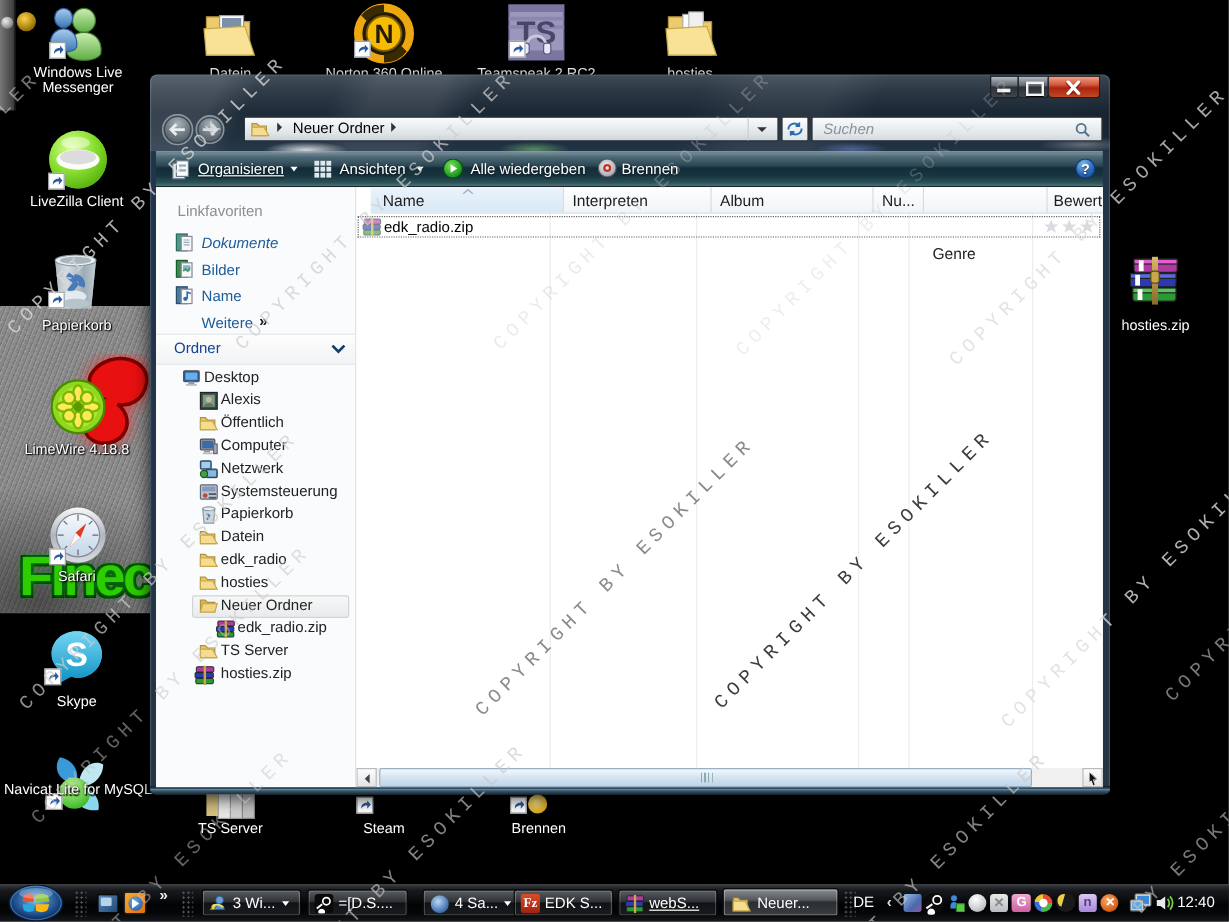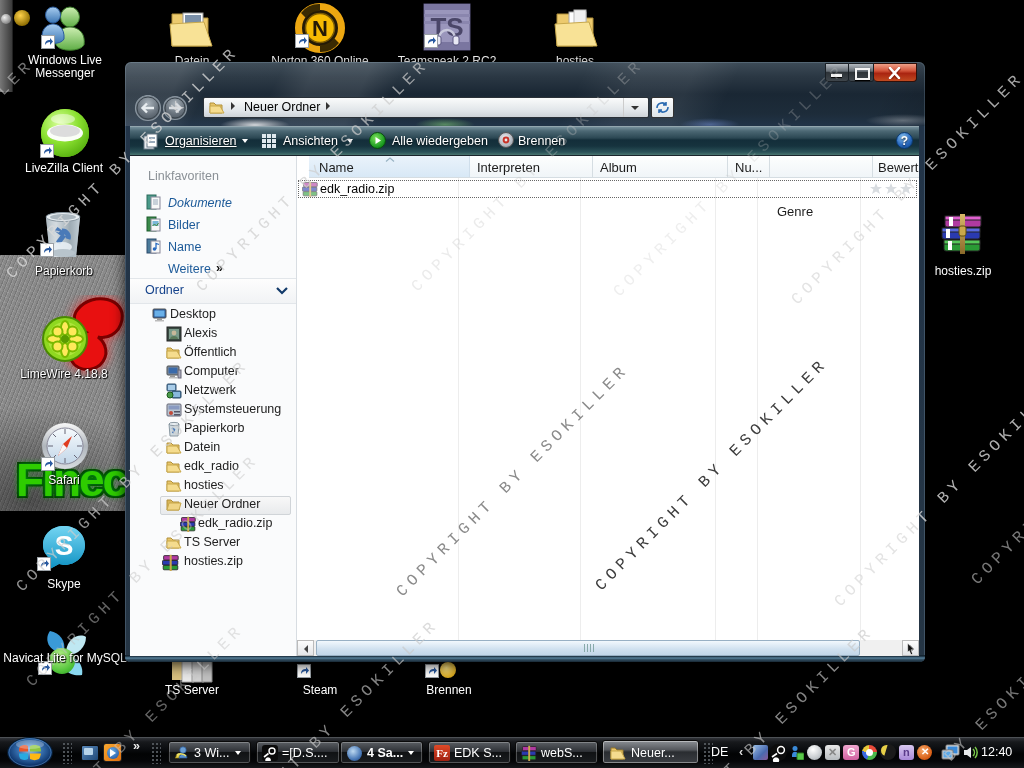--- a/index.html
+++ b/index.html
@@ -325,20 +325,27 @@
       <div class="abs" style="right:24px;top:0;width:1px;height:19px;background:#ccc;"></div>
       <div class="abs" style="right:9px;top:8px;width:0;height:0;border-top:4px solid #333;border-left:4px solid transparent;border-right:4px solid transparent;"></div>
     </div>
 
     <div class="abs" style="left:526px;top:35px;width:23px;height:21px;background:linear-gradient(#fdfdfd,#dde4e8);border:1px solid #333;border-radius:2px;box-sizing:border-box;">
       <svg style="position:absolute;left:3px;top:3px;" width="15" height="13" viewBox="0 0 15 13">
           <path d="M2 7 a5 5 0 0 1 9-3 M11 1 v3 h-3 M13 6 a5 5 0 0 1 -9 3 M4 12 v-3 h3" stroke="#2a6ab0" stroke-width="1.6" fill="none"></path>
         </svg>
     </div>
 
+    <div class="abs" style="left:551px;top:35px;width:243px;height:21px;background:linear-gradient(#fafbfb,#e2e7ea 70%,#d2d8dc);border:1px solid #2a3138;border-radius:2px;box-sizing:border-box;">
+      <div class="abs" style="left:9px;top:3px;font-size:12.5px;font-style:italic;color:#8a9299;">Suchen</div>
+      <svg class="abs" style="right:8px;top:3px;" width="15" height="15" viewBox="0 0 15 15">
+          <circle cx="6" cy="6" r="3.8" fill="none" stroke="#53718c" stroke-width="1.5"></circle>
+          <path d="M8.8 8.8 L12.5 12.5" stroke="#53718c" stroke-width="1.7"></path>
+        </svg>
+    </div>
 
     <div class="abs" style="left:5px;top:64px;width:789px;height:29px;background:linear-gradient(180deg,#76909c 0px,#4c6874 4px,#2b4753 11px,#132e3a 13px,#16333e 19px,#2a5158 25px,#49756f 28px,#5c8680 29px);border-top:1px solid #93a6ae;box-sizing:border-box;color:#fff;font-size:12.5px;text-shadow:0 1px 2px rgba(0,0,0,.8);">
       <svg class="abs" style="left:13px;top:6px;" width="17" height="17" viewBox="0 0 17 17">
           <rect x="1" y="3" width="10" height="13" fill="#e8ecf0" stroke="#6a7a88"></rect>
           <rect x="4" y="1" width="10" height="13" fill="#fff" stroke="#6a7a88"></rect>
           <rect x="6" y="4" width="6" height="2" fill="#9ab"></rect>
           <rect x="6" y="8" width="6" height="2" fill="#9ab"></rect>
         </svg>
       <div class="abs" style="left:35px;top:7px;text-decoration:underline;">Organisieren</div>
       <div class="abs" style="left:112px;top:12px;width:0;height:0;border-top:4px solid #fff;border-left:3.5px solid transparent;border-right:3.5px solid transparent;"></div>
@@ -626,39 +633,39 @@
       <div class="abs" style="left:66px;top:9px;width:0;height:0;border-top:4px solid #fff;border-left:3.5px solid transparent;border-right:3.5px solid transparent;"></div>
     </div>
     <div class="abs" style="left:256px;top:4px;width:84px;height:23px;border-radius:3px;background:linear-gradient(#5a5e63,#2e3136 45%,#101214 50%,#1a1d20);border:1px solid #0a0a0a;box-shadow:inset 0 0 0 1px rgba(255,255,255,.25);box-sizing:border-box;">
       <svg class="abs" style="left:5px;top:3px;" width="16" height="16" viewBox="0 0 16 16">
           <rect x="0" y="0" width="16" height="16" rx="3" fill="#0a0a0a"></rect>
           <circle cx="10" cy="6" r="3" fill="none" stroke="#fff" stroke-width="1.4"></circle>
           <path d="M2 12 L6.5 8.5 M6 13 a2 2 0 1 0 .1 0" stroke="#fff" stroke-width="1.6" fill="#fff"></path>
         </svg>
       <div class="abs" style="left:25px;top:4px;color:#fff;font-size:12.5px;">=[D.S....</div>
     </div>
-    <div class="abs" style="left:340px;top:4px;width:83px;height:23px;border-radius:3px;background:linear-gradient(#5a5e63,#2e3136 45%,#101214 50%,#1a1d20);border:1px solid #0a0a0a;box-shadow:inset 0 0 0 1px rgba(255,255,255,.25);box-sizing:border-box;font-weight:bold;">
+    <div class="abs" style="left:352px;top:4px;width:83px;height:23px;border-radius:3px;background:linear-gradient(#5a5e63,#2e3136 45%,#101214 50%,#1a1d20);border:1px solid #0a0a0a;box-shadow:inset 0 0 0 1px rgba(255,255,255,.25);box-sizing:border-box;">
       <div class="abs" style="left:6px;top:4px;width:15px;height:15px;border-radius:50%;background:radial-gradient(circle at 40% 35%,#bcd8f0,#4a7ab8 60%,#1a3a70);"></div>
       <div class="abs" style="left:26px;top:4px;color:#fff;font-size:12.5px;">4 Sa...</div>
       <div class="abs" style="left:67px;top:9px;width:0;height:0;border-top:4px solid #fff;border-left:3.5px solid transparent;border-right:3.5px solid transparent;"></div>
     </div>
     <div class="abs" style="left:428px;top:4px;width:83px;height:23px;border-radius:3px;background:linear-gradient(#5a5e63,#2e3136 45%,#101214 50%,#1a1d20);border:1px solid #0a0a0a;box-shadow:inset 0 0 0 1px rgba(255,255,255,.25);box-sizing:border-box;">
       <div class="abs" style="left:5px;top:3px;width:16px;height:16px;border-radius:2px;background:linear-gradient(#e04a28,#a02010);color:#fff;font-weight:bold;font-size:11px;text-align:center;line-height:16px;font-family:'Liberation Serif',serif;">Fz</div>
       <div class="abs" style="left:25px;top:4px;color:#fff;font-size:12.5px;">EDK S...</div>
     </div>
     <div class="abs" style="left:515px;top:4px;width:83px;height:23px;border-radius:3px;background:linear-gradient(#5a5e63,#2e3136 45%,#101214 50%,#1a1d20);border:1px solid #0a0a0a;box-shadow:inset 0 0 0 1px rgba(255,255,255,.25);box-sizing:border-box;">
       <svg class="abs" style="left:5px;top:3px;" width="16" height="16" viewBox="0 0 42 42">
           <g stroke="#222" stroke-width="2">
             <rect x="3" y="28" width="36" height="11" rx="2" fill="#2a9a35"></rect>
             <rect x="1" y="16" width="38" height="11" rx="2" fill="#2a3ab0"></rect>
             <rect x="4" y="4" width="36" height="11" rx="2" fill="#b03aa0"></rect>
           </g>
           <rect x="19" y="2" width="5" height="40" fill="#caa84a"></rect>
         </svg>
-      <div class="abs" style="left:25px;top:4px;color:#fff;font-size:12.5px;">webS...</div>
+      <div class="abs" style="left:25px;top:4px;color:#fff;font-size:12.5px;text-decoration:underline;">webS...</div>
     </div>
     <div class="abs" style="left:602px;top:3px;width:97px;height:24px;border-radius:3px;background:linear-gradient(#8a8e93,#55585d 40%,#2a2d31 50%,#3a3d42);border:1px solid #0a0a0a;box-shadow:inset 0 0 0 1px rgba(255,255,255,.4);box-sizing:border-box;">
       <svg class="abs" style="left:7px;top:4px;" width="16" height="16" viewBox="0 0 16 16">
           <path d="M1 3 L1 14 L13 14 L13 5 L7 5 L5 3 Z" fill="#e8c56a" stroke="#9a7a2a"></path>
           <path d="M1 6 L11 6 L15 14 L1 14 Z" fill="#f5dc8e" stroke="#c8a84b"></path>
         </svg>
       <div class="abs" style="left:28px;top:5px;color:#fff;font-size:12.5px;">Neuer...</div>
     </div>
     <div class="abs" style="left:703px;top:5px;width:10px;height:22px;background-image:radial-gradient(circle,#4e5358 .8px,transparent 1.1px);background-size:4px 4px;"></div>
     <div class="abs" style="left:711px;top:8px;color:#fff;font-size:12.5px;">DE</div>

